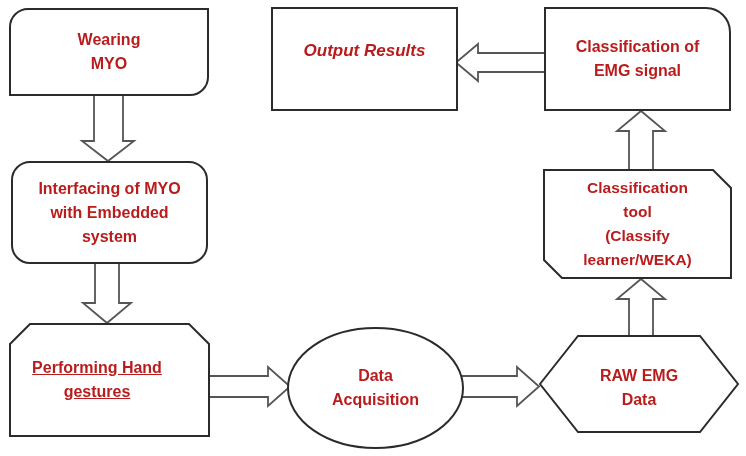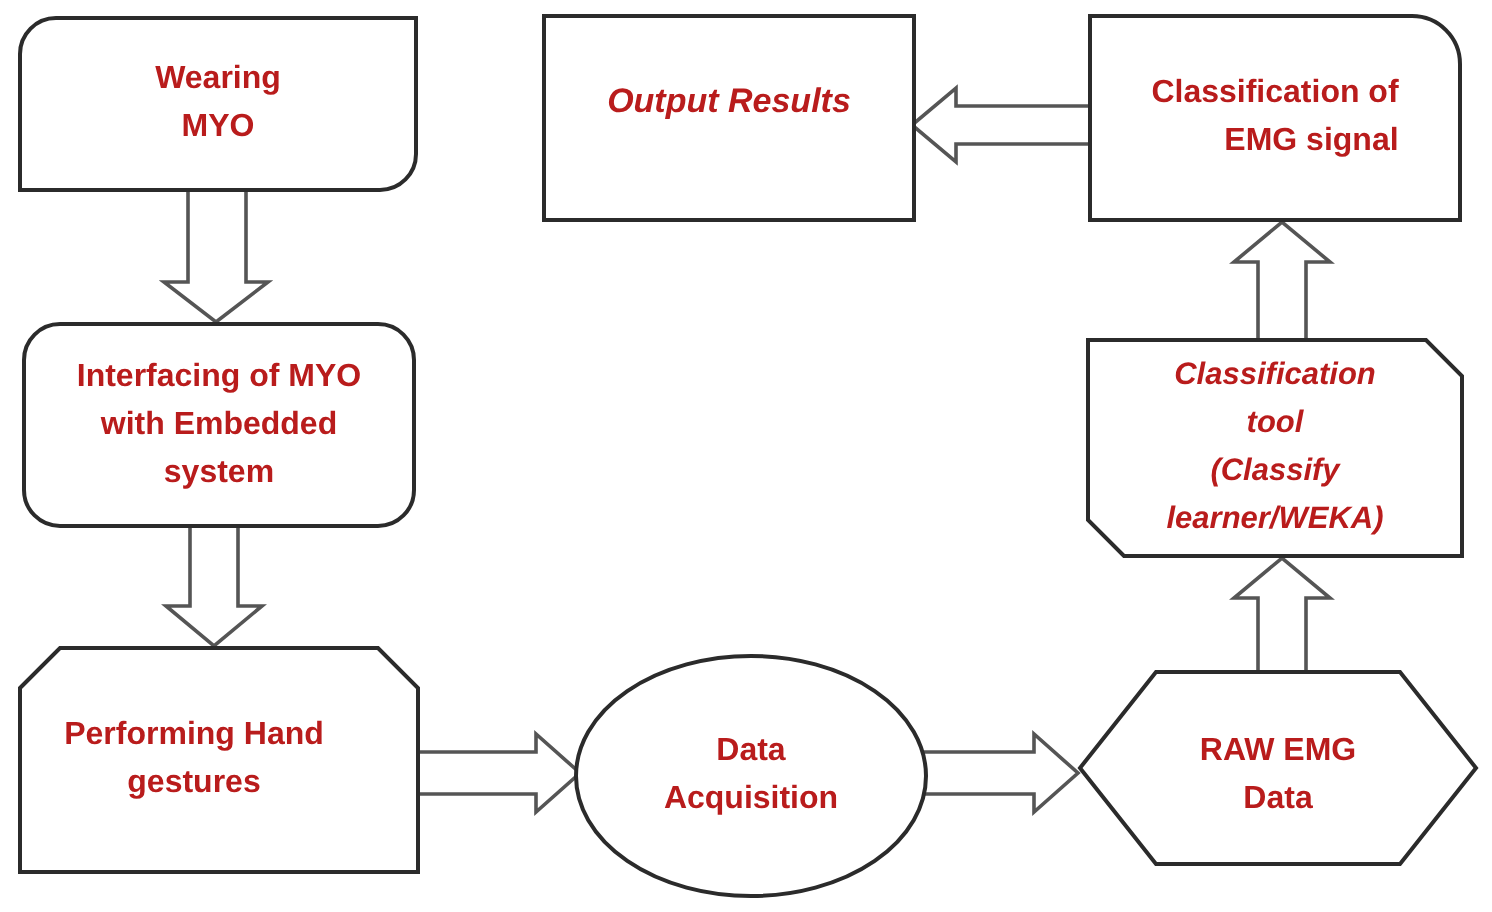--- a/index.html
+++ b/index.html
@@ -41,25 +41,25 @@
     text-align: center;
     white-space: pre-line;
     font-weight: bold;
     color: #b91c1c;
     font-size: 16px;
     line-height: 1.5;
     pointer-events: none;
   }
   #lbl-wearing        { left: 10px;  top: 9px;   width: 198px; height: 86px; }
   #lbl-interfacing    { left: 12px;  top: 162px; width: 195px; height: 101px; border-radius: 23px; }
-  #lbl-performing     { left: 10px;  top: 324px; width: 174px; height: 112px; }
+  #lbl-performing     { left: 10px;  top: 324px; width: 174px; height: 112px; text-decoration: underline; }
   #lbl-data-acq       { left: 288px; top: 328px; width: 175px; height: 120px; }
   #lbl-raw-emg        { left: 540px; top: 340px; width: 198px; height: 96px; }
-  #lbl-class-tool     { left: 544px; top: 170px; width: 187px; height: 108px; font-size: 15.5px; line-height: 1.55; font-style: italic; }
-  #lbl-class-emg      { left: 545px; top: 8px;   width: 185px; height: 102px; text-align: right; }
+  #lbl-class-tool     { left: 544px; top: 170px; width: 187px; height: 108px; font-size: 15.5px; line-height: 1.55; }
+  #lbl-class-emg      { left: 545px; top: 8px;   width: 185px; height: 102px; }
   #lbl-output         { left: 272px; top: 0;   width: 185px; height: 102px; font-size: 17px; font-style: italic; }
 </style>
 </head>
 <body>
 
 <div class="canvas">
 
   <svg class="diagram-svg" viewBox="0 0 746 456" xmlns="http://www.w3.org/2000/svg">
 
     <path class="block-arrow" d="M 94 95 L 94 141 L 82 141 L 108 161 L 134 141 L 123 141 L 123 95"></path>

